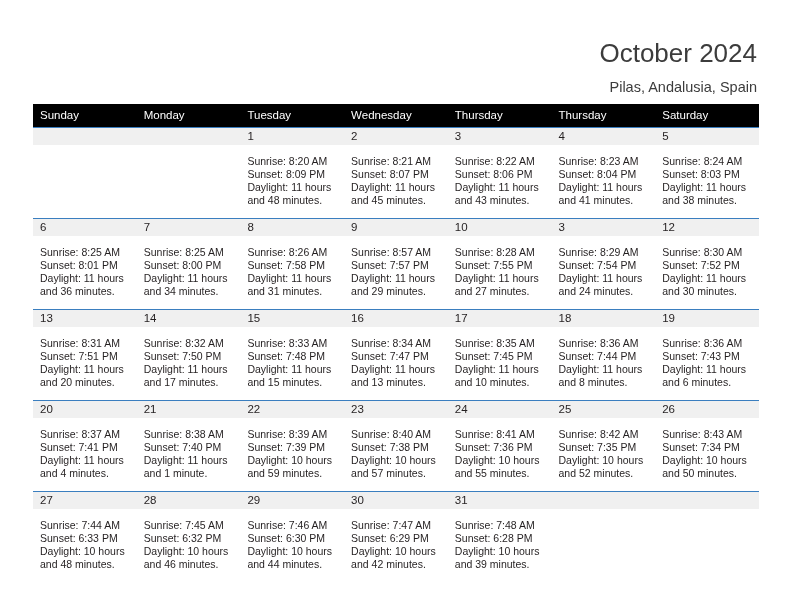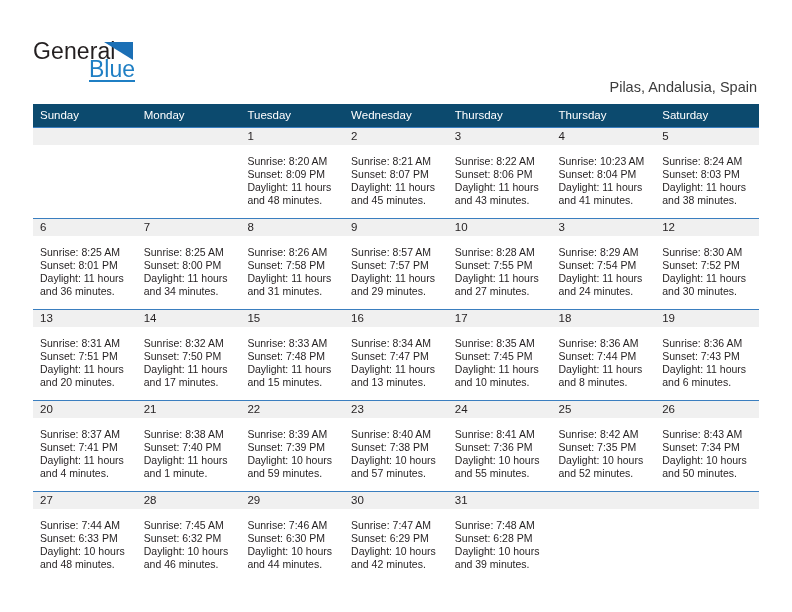--- a/index.html
+++ b/index.html
@@ -91,21 +91,21 @@
     position: absolute;
     left: 33px;
     top: 104px;
     width: 726px;
     border-collapse: collapse;
     table-layout: fixed;
   }
   .calendar col { width: 103.71px; }
 
   .calendar thead th {
-    background: #0c4a6e;
+    background: #000000;
     color: #ffffff;
     font-size: 11.5px;
     font-weight: normal;
     text-align: left;
     padding: 5px 0 5px 7px;
     height: 13px;
     line-height: 13px;
   }
 
   .calendar tbody tr { height: 90px; }
@@ -139,27 +139,22 @@
   }
   .lines div { white-space: nowrap; }
 </style>
 </head>
 <body>
 
 <div class="page">
 
   <div class="top">
 
-    <div class="logo">
-      <span class="logo-general">General</span>
-      <span class="logo-tri"></span>
-      <span class="logo-blue">Blue</span>
-      <span class="logo-underline"></span>
-    </div>
-
+
+    <div class="title">October 2024</div>
     <div class="subtitle">Pilas, Andalusia, Spain</div>
   </div>
 
   <table class="calendar">
     <colgroup>
       <col>
         <col>
         <col>
         <col>
         <col>
@@ -219,21 +214,21 @@
                 <div>Sunset: 8:06 PM</div>
                 <div>Daylight: 11 hours</div>
                 <div>and 43 minutes.</div>
               </div>
             </div>
           </td>
           <td>
             <div class="cell">
               <div class="daynum-band">4</div>
               <div class="lines">
-                <div>Sunrise: 10:23 AM</div>
+                <div>Sunrise: 8:23 AM</div>
                 <div>Sunset: 8:04 PM</div>
                 <div>Daylight: 11 hours</div>
                 <div>and 41 minutes.</div>
               </div>
             </div>
           </td>
           <td>
             <div class="cell">
               <div class="daynum-band">5</div>
               <div class="lines">

